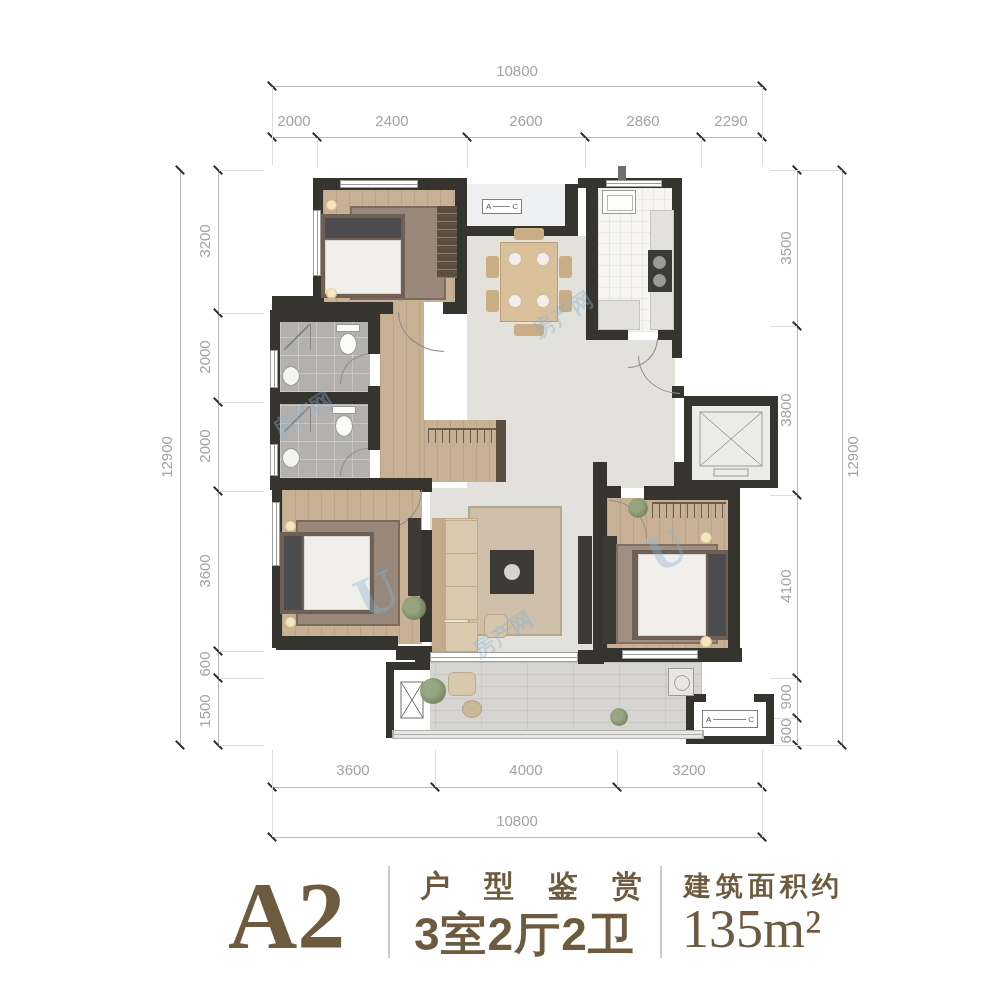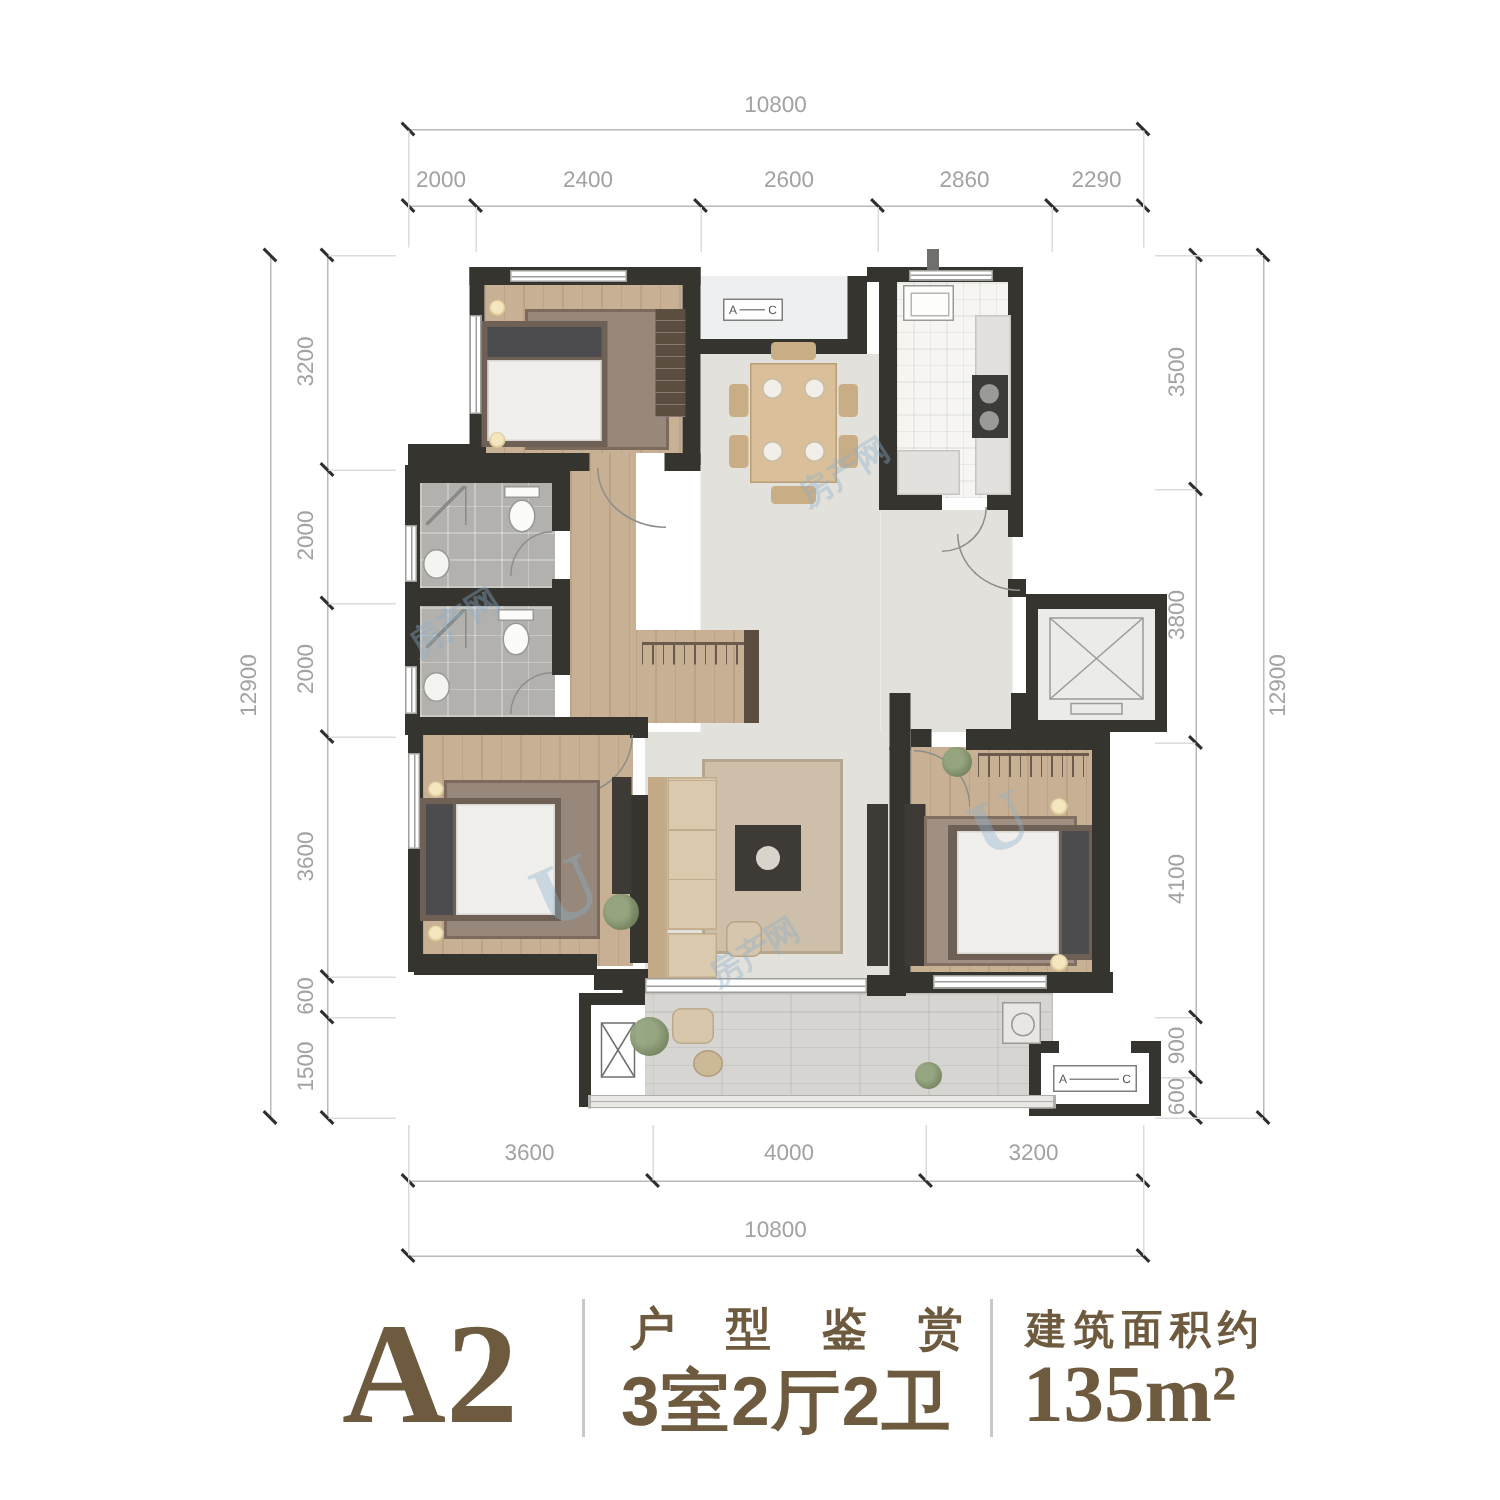--- a/index.html
+++ b/index.html
@@ -39,21 +39,21 @@
          font-size:8px;color:#555;padding:0 3px;}
   .acbox .bar{flex:1;height:1px;background:#888;margin:0 2px;}
   .wm{color:rgba(140,175,205,.38);font-weight:bold;white-space:nowrap;pointer-events:none;}
   
   .accent{color:#6e5b3f;}
   .f-a2{font-family:"Liberation Serif",serif;font-size:96px;font-weight:bold;line-height:1;}
   .f-divider{width:2px;background:#c9c9c9;}
   .f-title{font-size:30px;font-weight:bold;letter-spacing:34px;white-space:nowrap;}
   .f-layout{font-size:46px;font-weight:bold;letter-spacing:1px;white-space:nowrap;}
   .f-arealabel{font-size:27px;font-weight:bold;letter-spacing:5px;white-space:nowrap;}
-  .f-areaval{font-family:"Liberation Serif",serif;font-size:54px;font-weight:bold;white-space:nowrap;}
+  .f-areaval{font-family:"Liberation Serif",serif;font-size:54px;font-weight:normal;white-space:nowrap;}
 </style>
 </head>
 <body>
 
 <div id="stage">
 
   <div>
     <div class="abs dl" style="left:272px;top:86px;width:490px;height:1px"></div>
     <div class="abs tick" style="left:266px;top:85px"></div>
     <div class="abs tick" style="left:756px;top:85px"></div>

